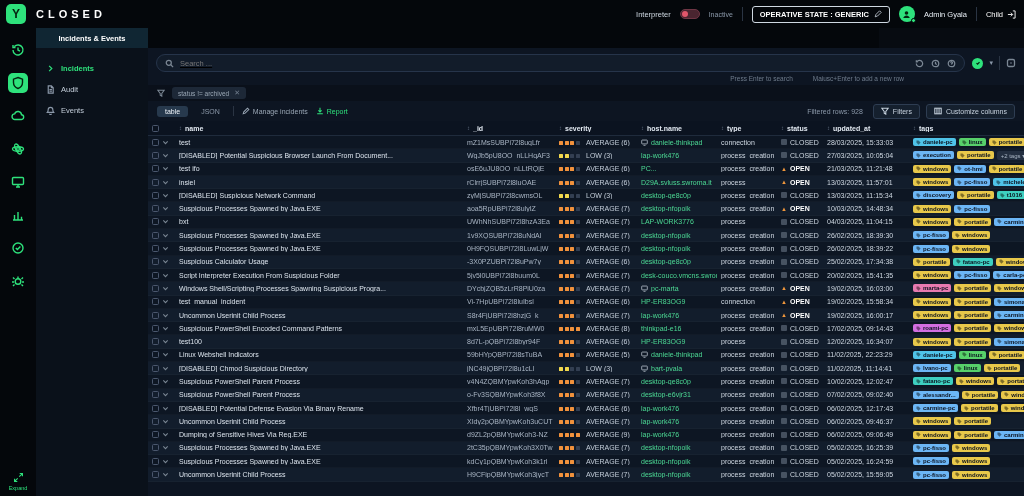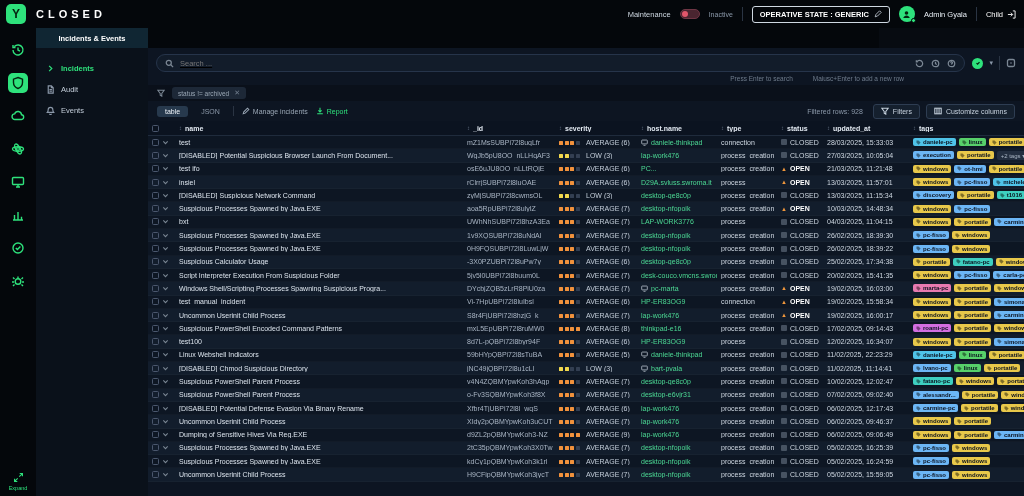--- a/index.html
+++ b/index.html
@@ -124,21 +124,21 @@
   .st-open { color:#fff; font-weight:bold; }
   .st-closed { color:#cfd8e2; }
 </style>
 </head>
 <body>
 
 <div class="topbar">
   <div class="logo-box">Y</div>
   <div class="logo-text">CLOSED</div>
   <div class="topbar-right">
-    <span class="maint-label">Maintenance</span>
+    <span class="maint-label">Interpreter</span>
     <span class="toggle">
         <span class="knob"></span>
       </span>
     <span class="maint-status">Inactive</span>
     <span class="vdiv"></span>
     <span class="opstate">
       <span>OPERATIVE STATE : GENERIC</span>
       <svg width="8" height="8" viewBox="0 0 10 10">
           <path d="M1.5 8.5l1-3 4.5-4.5 2 2L4.5 7.5z" fill="none" stroke="#cfd8e2" stroke-width="1"></path>
         </svg>

